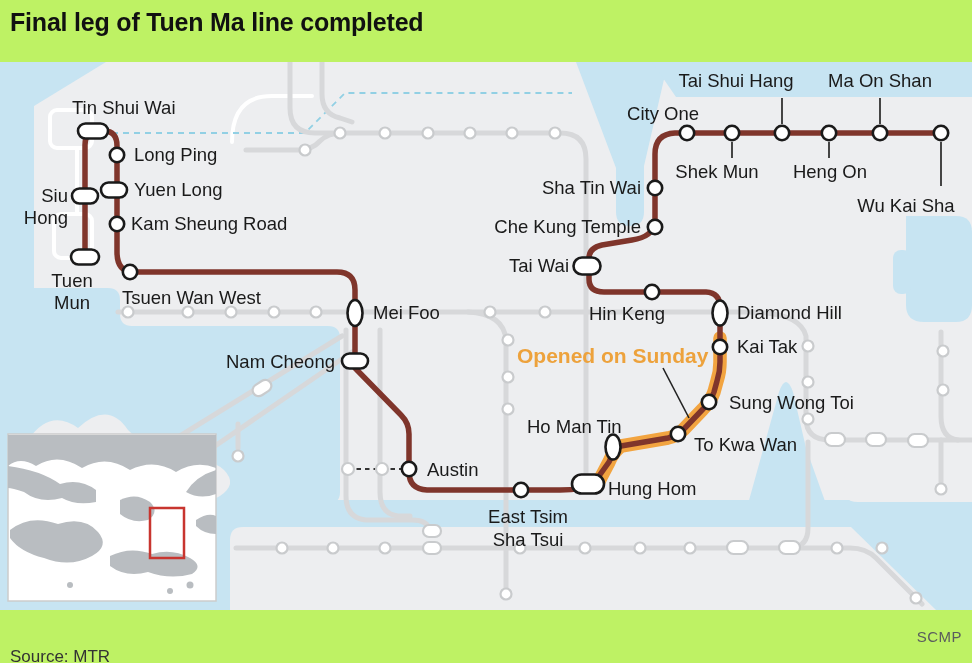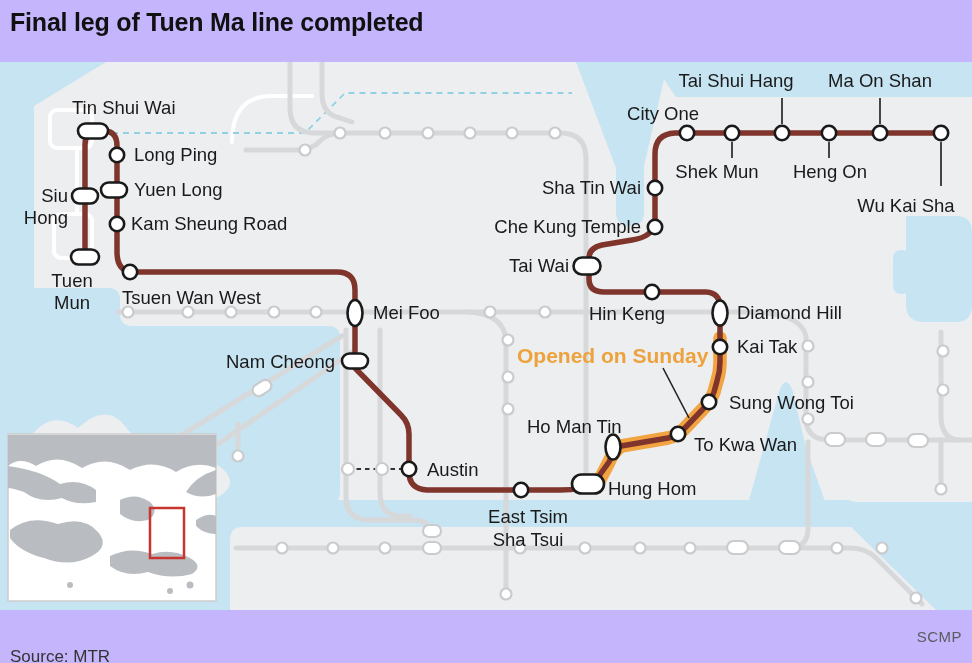--- a/index.html
+++ b/index.html
@@ -1,16 +1,16 @@
 <!DOCTYPE html>
 <html><head>
 <meta charset="utf-8">
 <style>
   html,body{margin:0;padding:0;background:#fff;}
-  .page{width:972px;height:663px;position:relative;background:#c4b5fd;overflow:hidden;
+  .page{width:972px;height:663px;position:relative;background:#bef264;overflow:hidden;
         font-family:"Liberation Sans",sans-serif;}
   .hdr{height:62px;box-sizing:border-box;padding:8px 0 0 10px;}
   .hdr h1{margin:0;font-size:25px;font-weight:700;color:#111;letter-spacing:-0.2px;}
   .map-svg{display:block;}
   .ftr{height:53px;display:flex;align-items:center;justify-content:space-between;
        padding:0 10px;box-sizing:border-box;}
   .ftr .src{font-size:17px;color:#333;margin-top:40px;}
   .ftr .brand{font-size:15px;color:#5a5c5e;letter-spacing:0.5px;}
   
   .stn-label{font-family:"Liberation Sans",sans-serif;font-size:18.5px;fill:#1a1a1a;}

